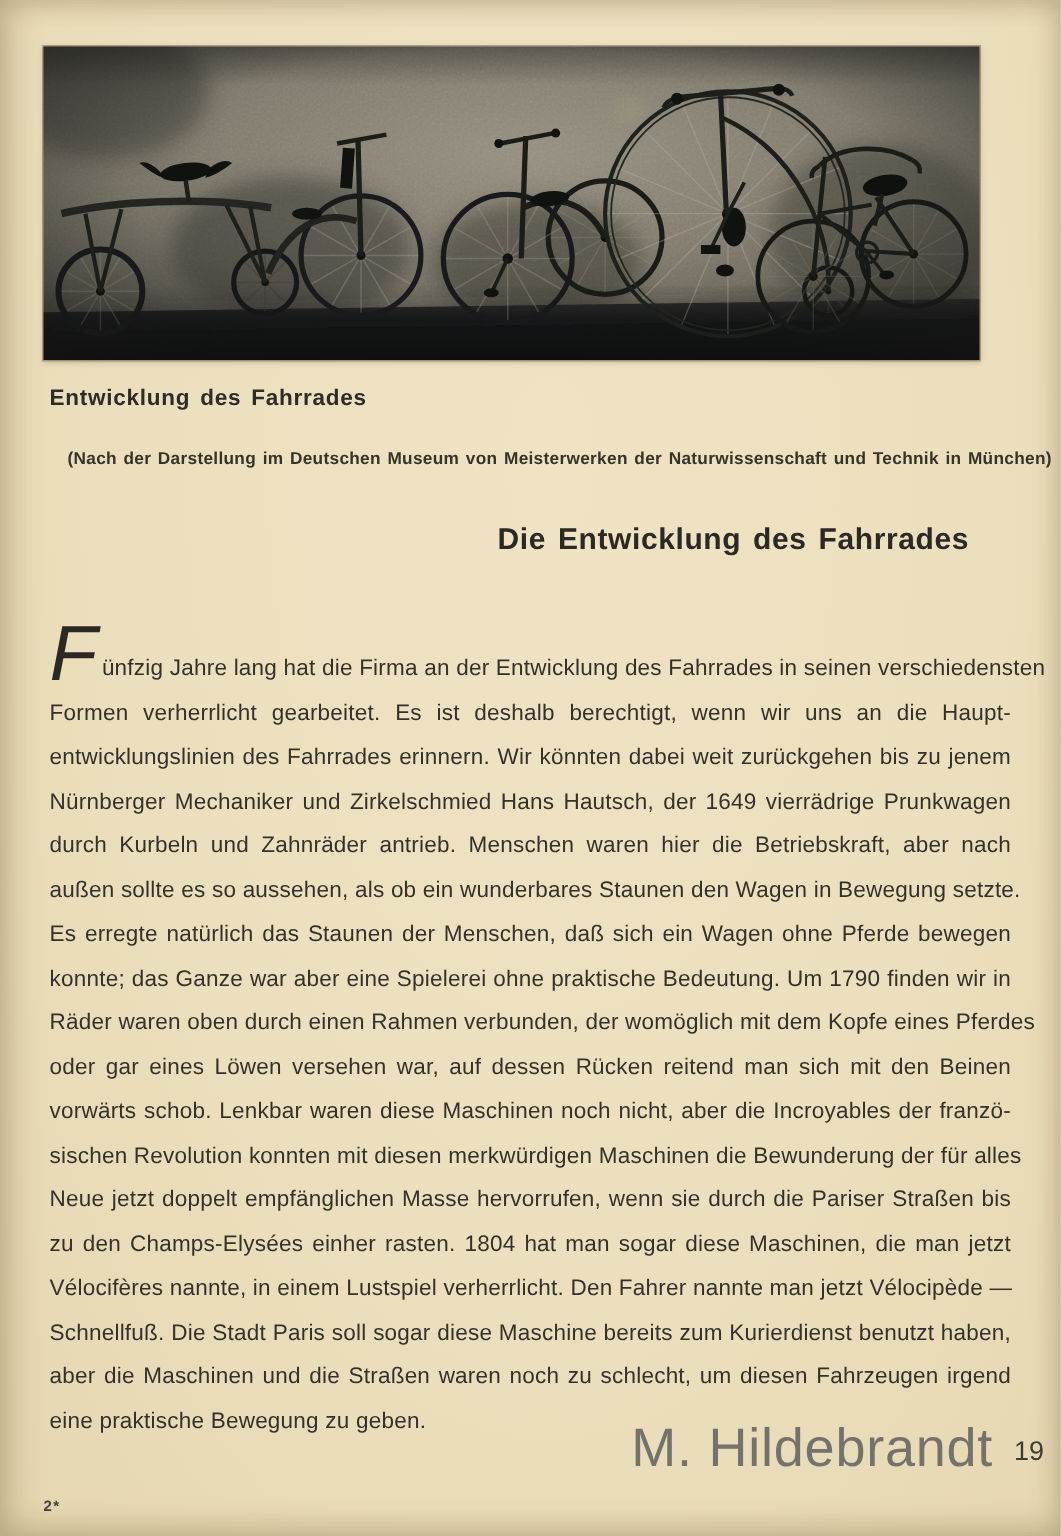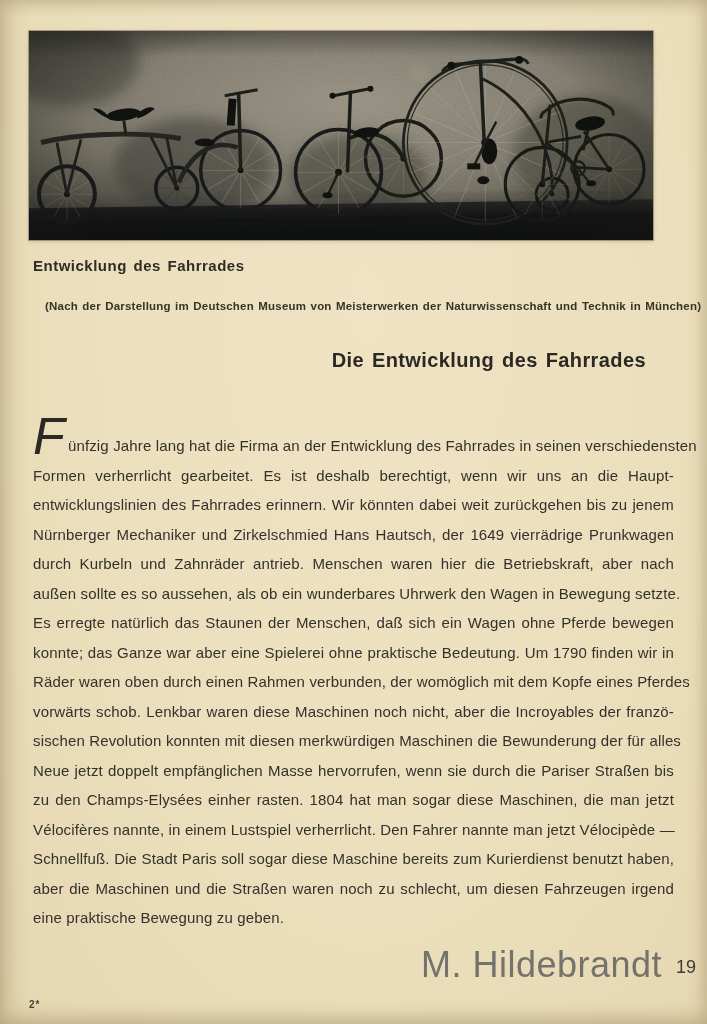--- a/index.html
+++ b/index.html
@@ -291,24 +291,25 @@
   <div class="caption-source">(Nach der Darstellung im Deutschen Museum von Meisterwerken der Naturwissenschaft und Technik in München)</div>
 
   <h1 class="heading">Die Entwicklung des Fahrrades</h1>
 
   <div class="body-text">
     <div class="line"><span class="dropcap">F</span><span>ünfzig Jahre lang hat die Firma an der Entwicklung des Fahrrades in seinen verschiedensten</span></div>
     <div class="line">Formen verherrlicht gearbeitet. Es ist deshalb berechtigt, wenn wir uns an die Haupt-</div>
     <div class="line">entwicklungslinien des Fahrrades erinnern.  Wir könnten dabei weit zurückgehen bis zu jenem</div>
     <div class="line">Nürnberger Mechaniker und Zirkelschmied Hans Hautsch, der 1649 vierrädrige Prunkwagen</div>
     <div class="line">durch Kurbeln und Zahnräder antrieb.  Menschen waren hier die Betriebskraft, aber nach</div>
-    <div class="line">außen sollte es so aussehen, als ob ein wunderbares Uhrwerk den Wagen in Bewegung setzte.</div>
+    <div class="line">außen sollte es so aussehen, als ob ein wunderbares Staunen den Wagen in Bewegung setzte.</div>
     <div class="line">Es erregte natürlich das Staunen der Menschen, daß sich ein Wagen ohne Pferde bewegen</div>
     <div class="line">konnte; das Ganze war aber eine Spielerei ohne praktische Bedeutung. Um 1790 finden wir in</div>
     <div class="line">Räder waren oben durch einen Rahmen verbunden, der womöglich mit dem Kopfe eines Pferdes</div>
+    <div class="line">oder gar eines Löwen versehen war, auf dessen Rücken reitend man sich mit den Beinen</div>
     <div class="line">vorwärts schob.  Lenkbar waren diese Maschinen noch nicht, aber die Incroyables der franzö-</div>
     <div class="line">sischen Revolution konnten mit diesen merkwürdigen Maschinen die Bewunderung der für alles</div>
     <div class="line">Neue jetzt doppelt empfänglichen Masse hervorrufen, wenn sie durch die Pariser Straßen bis</div>
     <div class="line">zu den Champs-Elysées einher rasten.  1804 hat man sogar diese Maschinen, die man jetzt</div>
     <div class="line">Vélocifères nannte, in einem Lustspiel verherrlicht.  Den Fahrer nannte man jetzt Vélocipède —</div>
     <div class="line">Schnellfuß.  Die Stadt Paris soll sogar diese Maschine bereits zum Kurierdienst benutzt haben,</div>
     <div class="line">aber die Maschinen und die Straßen waren noch zu schlecht, um diesen Fahrzeugen irgend</div>
     <div class="line last">eine praktische Bewegung zu geben.</div>
   </div>
 

